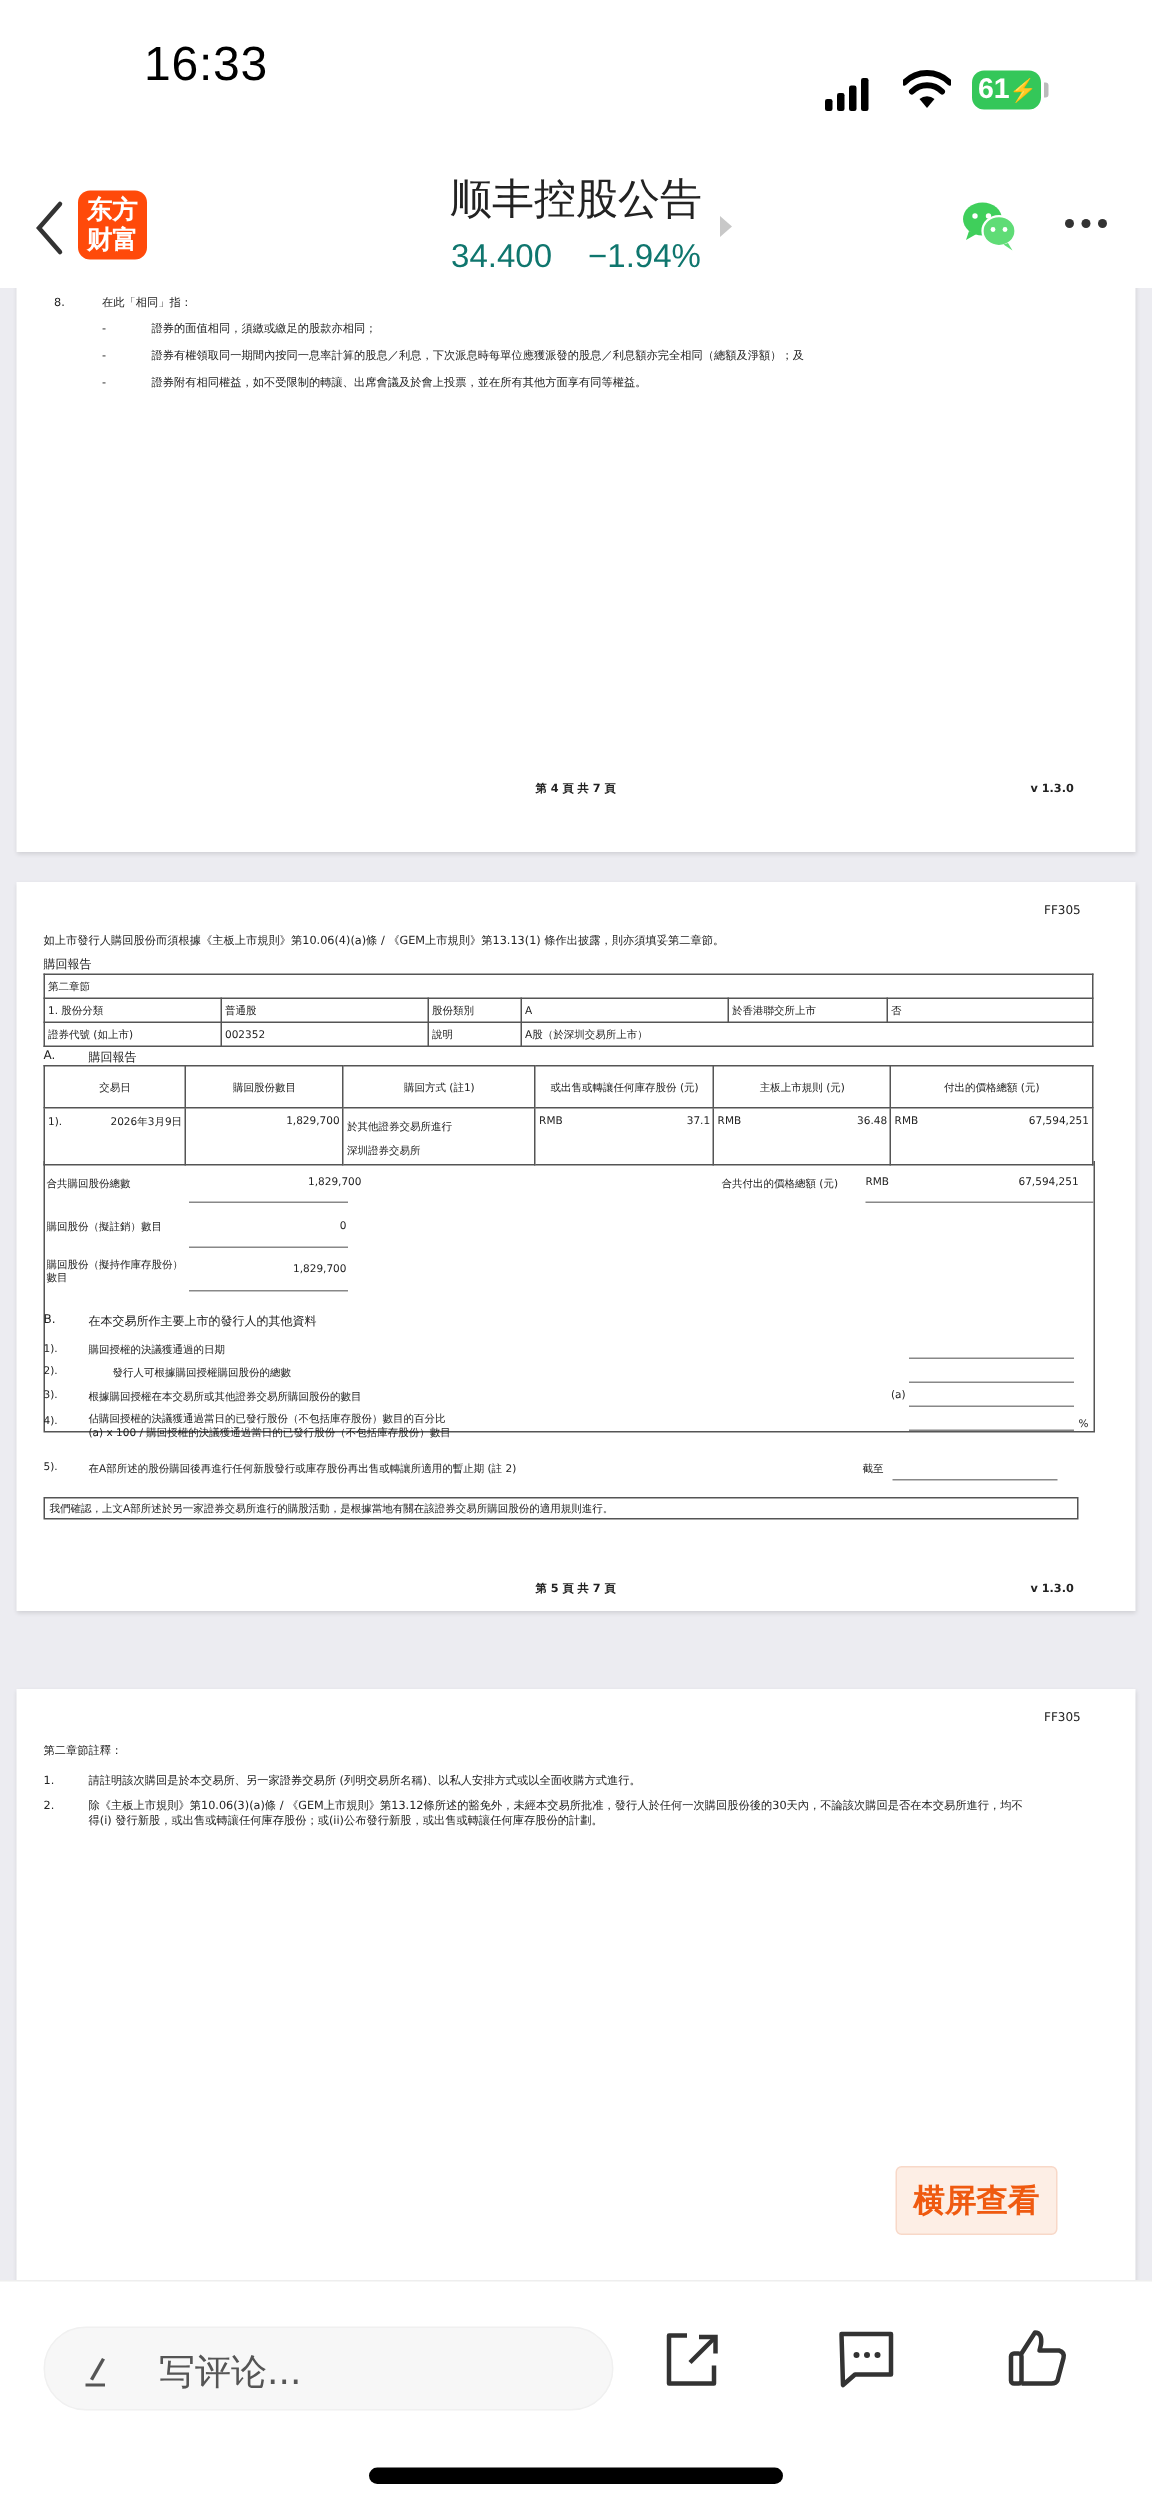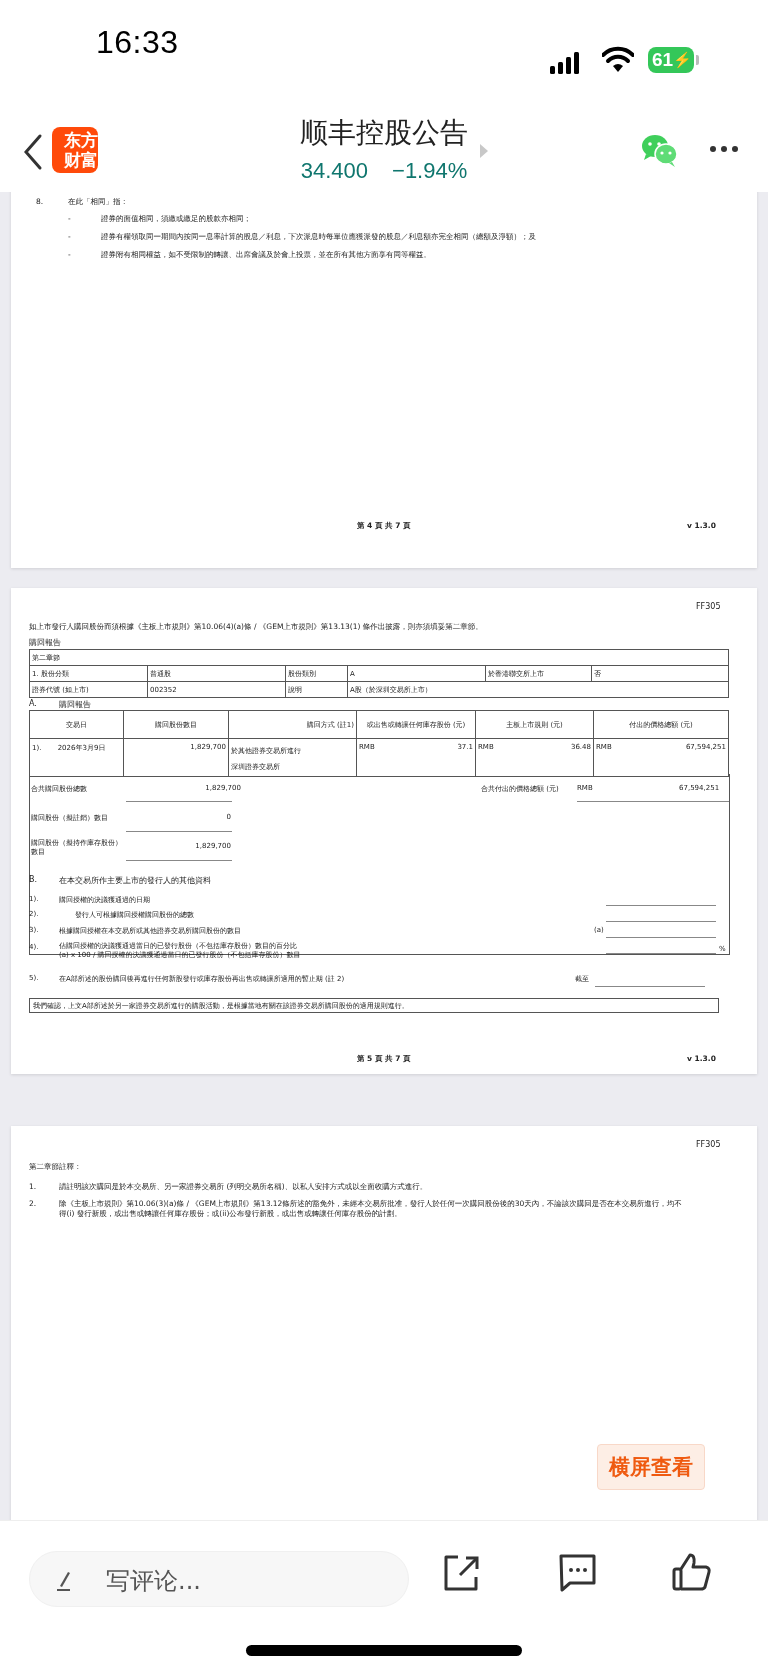--- a/index.html
+++ b/index.html
@@ -6,21 +6,21 @@
 html,body{width:768px;height:1670px;overflow:hidden;background:#ffffff;font-family:"DejaVu Sans","Liberation Sans",sans-serif;color:#000}
 .statusbar{position:absolute;left:0;top:0;width:768px;height:110px}
 .time{position:absolute;left:96px;top:24px;font-size:32px;font-weight:normal;font-family:"Liberation Sans",sans-serif;letter-spacing:0.5px}
 .sig{position:absolute;left:550px;top:50px;display:flex;align-items:flex-end;gap:3px;height:24px}
 .sig span{display:block;width:5px;background:#000;border-radius:1.5px}
 .wifi{position:absolute;left:602px;top:46px;width:32px;height:28px}
 .battery{position:absolute;left:648px;top:47px;width:46px;height:26px;background:#34c759;border-radius:8px;color:#fff;font-weight:bold;font-size:19px;font-family:"Liberation Sans",sans-serif;display:flex;align-items:center;padding-left:4px}
 .batcap{position:absolute;left:696px;top:55px;width:3px;height:10px;background:#bbb;border-radius:0 2px 2px 0}
 .navbar{position:absolute;left:0;top:110px;width:768px;height:82px;background:#fff}
 .back{position:absolute;left:18px;top:22px;width:28px;height:40px}
-.logo{position:absolute;left:52px;top:17px;width:46px;height:46px;background:#ff4a0a;border-radius:8px;color:#fff;font-size:17px;font-weight:bold;line-height:20px;text-align:right;padding-top:3px;font-family:"DejaVu Sans",sans-serif}
+.logo{position:absolute;left:52px;top:17px;width:46px;height:46px;background:#ff4a0a;border-radius:8px;color:#fff;font-size:17px;font-weight:bold;line-height:20px;text-align:center;padding-top:3px;font-family:"DejaVu Sans",sans-serif}
 .title{position:absolute;left:0;width:768px;top:4px;text-align:center;font-size:28px;color:#222;font-family:"DejaVu Sans",sans-serif}
 .quote{position:absolute;left:0;width:768px;top:48px;text-align:center;font-size:22px;color:#0f766e;font-family:"Liberation Sans",sans-serif}
 .quote span{margin:0 12px}
 .tri{position:absolute;left:480px;top:34px;width:0;height:0;border-top:7px solid transparent;border-bottom:7px solid transparent;border-left:8px solid #c8c8c8}
 .wechat{position:absolute;left:640px;top:22px;width:40px;height:36px}
 .more{position:absolute;left:710px;top:36px;display:flex;gap:5px}
 .more span{width:6px;height:6px;border-radius:50%;background:#333;display:block}
 .viewer{position:absolute;left:0;top:192px;width:768px;height:1328px;background:#ececf1;overflow:hidden}
 .page{position:absolute;left:11px;width:746px;background:#fff;box-shadow:0 1px 3px rgba(0,0,0,0.12)}
 .doc{font-size:7.5px;color:#222;font-family:"DejaVu Sans",sans-serif}
@@ -135,29 +135,29 @@
       </table>
 
     <div class="abs" style="left:18px;top:111px;font-size:8px">A.</div>
     <div class="abs" style="left:48px;top:111px;font-size:8px">購回報告</div>
 
     <table class="t" style="left:18px;top:122px;width:700px">
       <tbody>
           <tr style="height:28px">
         <td style="width:94px;text-align:center;height:28px">交易日</td>
         <td style="width:105px;text-align:center">購回股份數目</td>
-        <td style="width:128px;text-align:right">購回方式 (註1)</td>
+        <td style="width:128px;text-align:center">購回方式 (註1)</td>
         <td style="width:119px;text-align:center">或出售或轉讓任何庫存股份 (元)</td>
         <td style="width:118px;text-align:center">主板上市規則 (元)</td>
         <td style="text-align:center">付出的價格總額 (元)</td>
       </tr>
       <tr>
         <td style="height:34px;vertical-align:top;padding-top:4px">
           <span>1).</span>
-          <span style="margin-left:14px">2026年3月9日</span>
+          <span style="margin-left:30px">2026年3月9日</span>
         </td>
         <td style="text-align:right;vertical-align:top;padding-top:4px">1,829,700</td>
         <td style="vertical-align:top;padding-top:4px;line-height:16px">
           <div>於其他證券交易所進行</div>
           <div>深圳證券交易所</div>
         </td>
         <td style="vertical-align:top;padding-top:4px">
           <span>RMB</span>
           <span style="float:right">37.1</span>
         </td>

